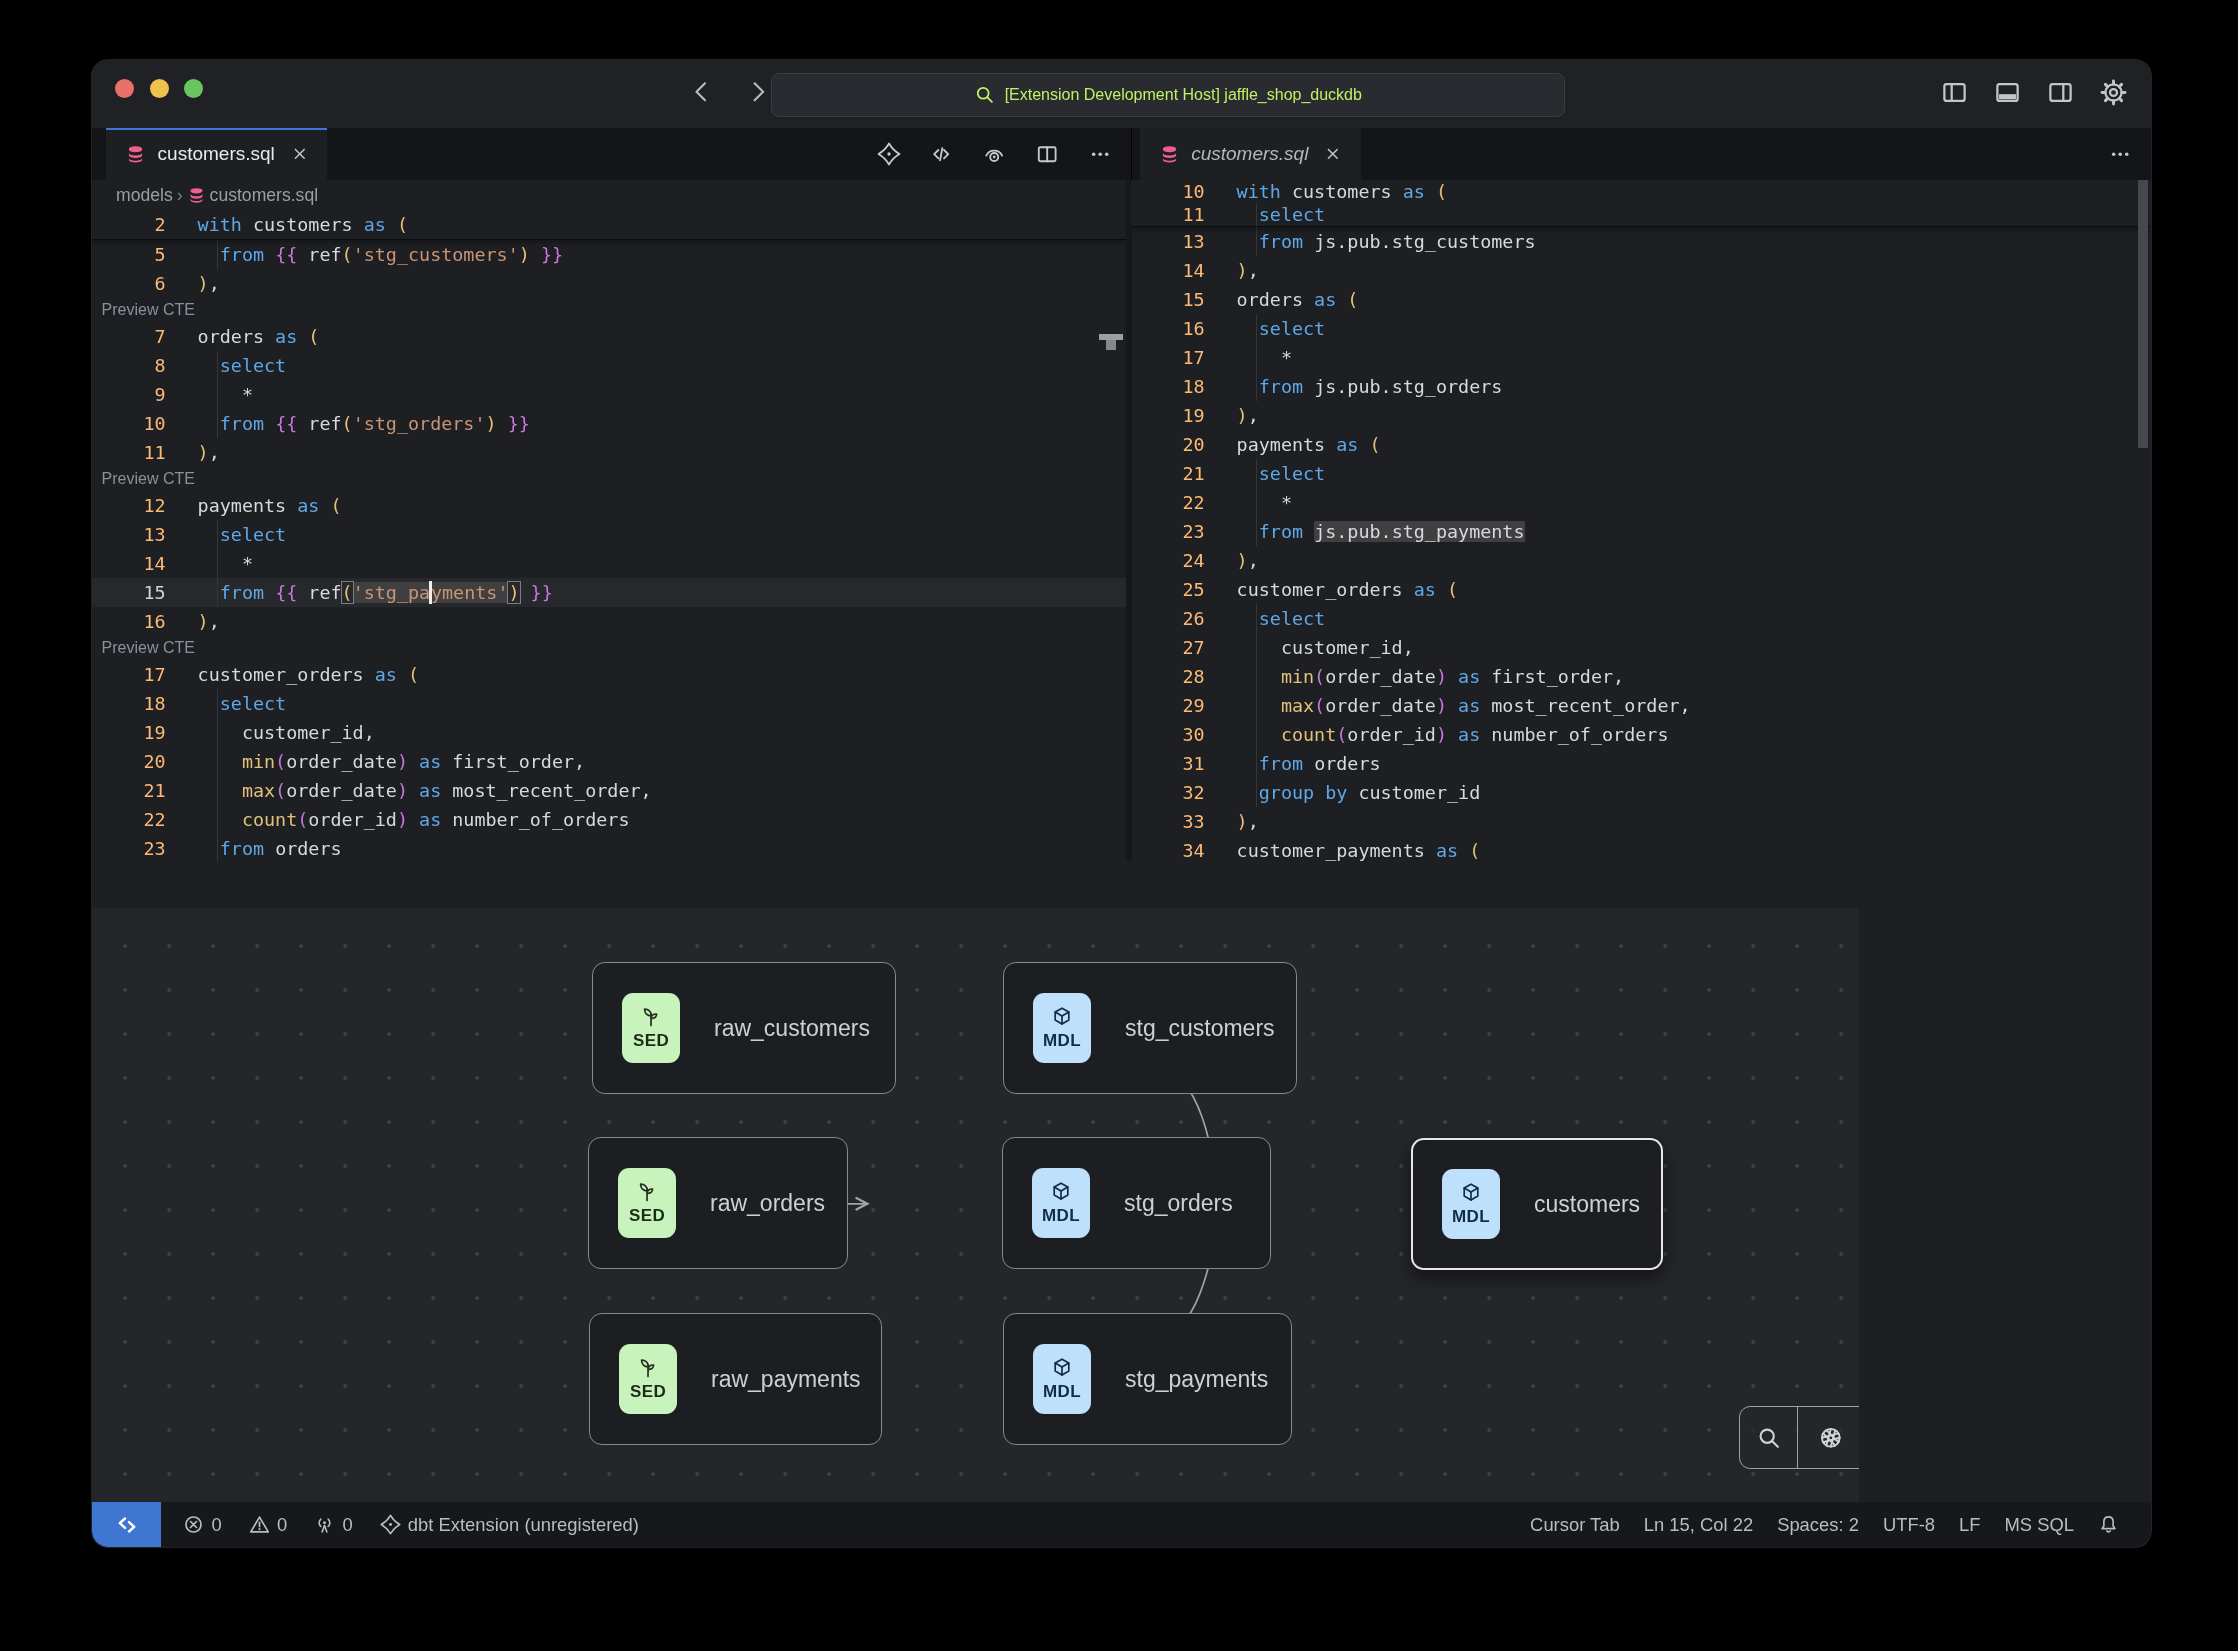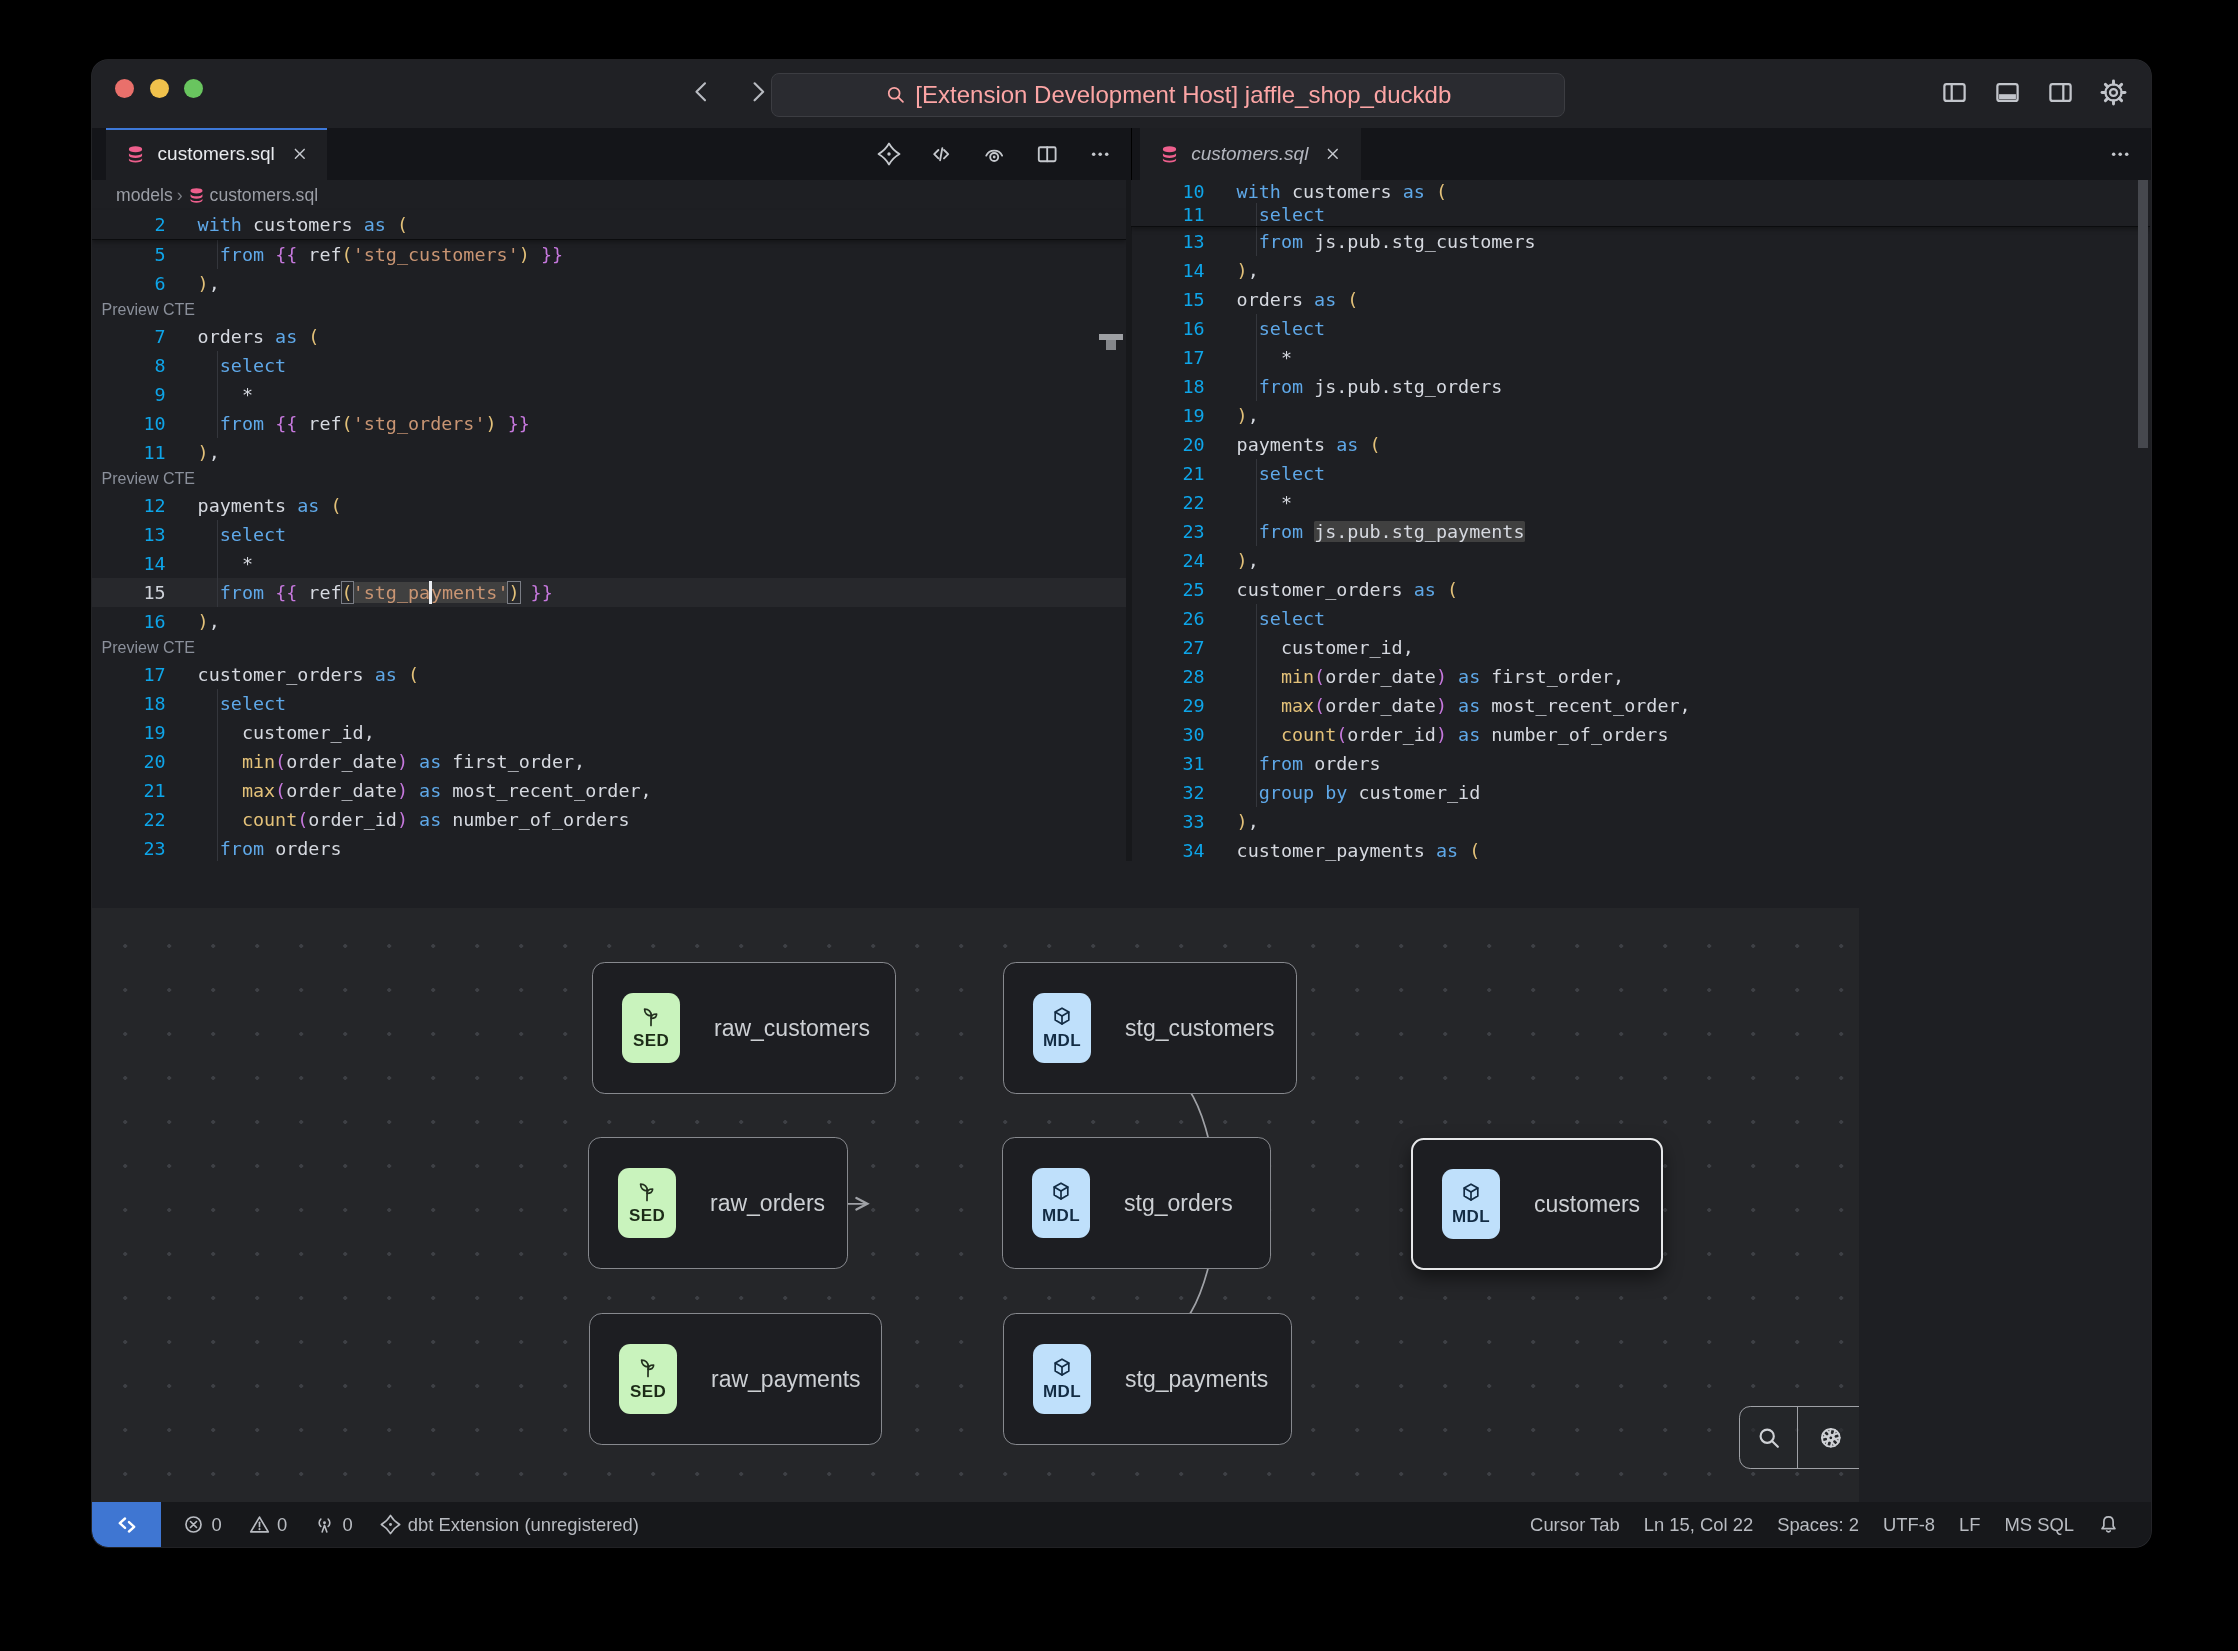--- a/index.html
+++ b/index.html
@@ -7,21 +7,21 @@
   #stage{position:absolute;left:0;top:0;width:2239px;height:1652px;background:#000;}
   #window{position:absolute;left:92px;top:60px;width:2059px;height:1487px;background:#1e1f23;
     border-radius:16px;overflow:hidden;box-shadow:0 0 0 0.8px #2c2d31;}
   
   #titlebar{position:absolute;left:0;top:0;width:100%;height:68px;background:#202125;}
   .tl{position:absolute;top:19px;width:19px;height:19px;border-radius:50%;}
   #navzone{position:absolute;top:14.4px;left:592px;display:flex;gap:21px;color:#b7bac0;}
   .navbtn{width:35px;height:35px;display:flex;align-items:center;justify-content:center;}
   #searchbox{position:absolute;left:679px;top:12.8px;width:792px;height:42px;background:#2a2b30;
     border:0.8px solid #3c3d42;border-radius:8px;display:flex;align-items:center;justify-content:center;
-    gap:9.6px;color:#fca5a5;font-size:24px;}
+    gap:9.6px;color:#bef264;font-size:16px;}
   #layoutzone{position:absolute;right:19px;top:14.4px;display:flex;gap:16px;color:#c2c5cb;}
   .laybtn{width:37px;height:37px;display:flex;align-items:center;justify-content:center;}
   
   #tabbar{position:absolute;left:0;top:68px;width:100%;height:52px;background:#141519;display:flex;}
   .tabgroup{position:relative;height:100%;}
   #tabgroup-left{width:1039px;border-right:0.8px solid #000;}
   #tabgroup-right{width:1019px;}
   .tab{position:absolute;top:0;height:52px;display:flex;align-items:center;gap:11.2px;padding:0 19px;
     background:#1e1f23;color:#e8eaee;font-size:19px;}
   .tab .topline{position:absolute;left:0;top:0;width:100%;height:2.4px;background:#3d78d8;}
@@ -35,21 +35,21 @@
   #pane-left{position:absolute;left:0;top:0;width:1034px;height:100%;overflow:hidden;}
   #pane-divider{position:absolute;left:1034px;top:0;width:5.6px;height:100%;background:#17181b;}
   #pane-right{position:absolute;left:1039px;top:0;width:1019px;height:100%;overflow:hidden;}
   #breadcrumb{height:30px;display:flex;align-items:center;gap:4px;padding-left:24px;
     color:#9b9ea6;font-size:17.6px;}
   .crumbsep{color:#7c7f86;font-size:17.6px;}
   .codearea{position:relative;}
   .row{display:flex;height:29px;line-height:29px;font-family:"DejaVu Sans Mono",monospace;font-size:18.4px;}
   .row.tight{height:23px;line-height:23px;}
   .row.lensrow{height:24px;line-height:24px;font-family:"Liberation Sans",sans-serif;flex-direction:column;}
-  .ln{width:96px;flex:none;text-align:right;padding-right:22.4px;color:#0ea5e9;box-sizing:border-box;}
+  .ln{width:96px;flex:none;text-align:right;padding-right:22.4px;color:#fdba74;box-sizing:border-box;}
   .row.cur-line .ln{color:#cfd3da;}
   .row.cur-line{background:rgba(255,255,255,0.045);}
   .code{position:relative;white-space:pre;color:#d6d9e0;flex:1;padding-left:9.6px;}
   .row.ind .code::before{content:"";position:absolute;left:29px;top:0;bottom:0;width:0.8px;background:#34363c;}
   .lenslabel{color:#8b909b;font-size:16px;padding-left:9.6px;}
   .k{color:#5fa8e8}.w{color:#d6d9e0}.y{color:#e3c179}.p{color:#c678dd}.s{color:#c99573}
   .sel{background:#404040;border-radius:1.6px;text-align:center;}
   .bm{outline:0.8px solid #7a7d85;outline-offset:-0.8px;}
   .cursor{display:inline-block;width:2.4px;height:22.4px;background:#eceef2;vertical-align:middle;
     margin:0 -0.8px;position:relative;top:-1.6px;}

